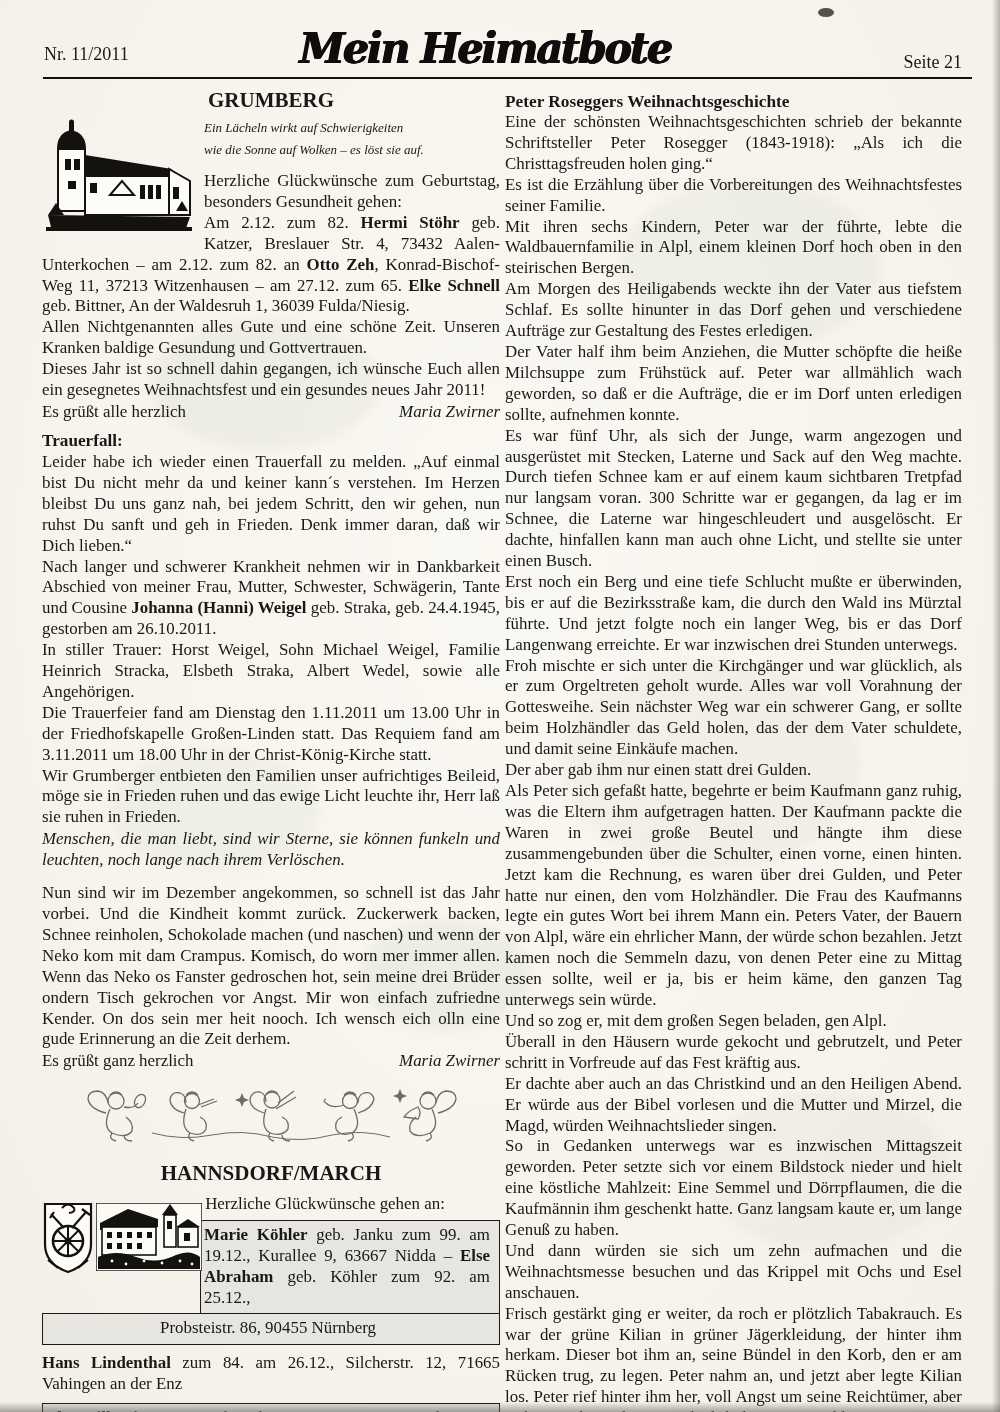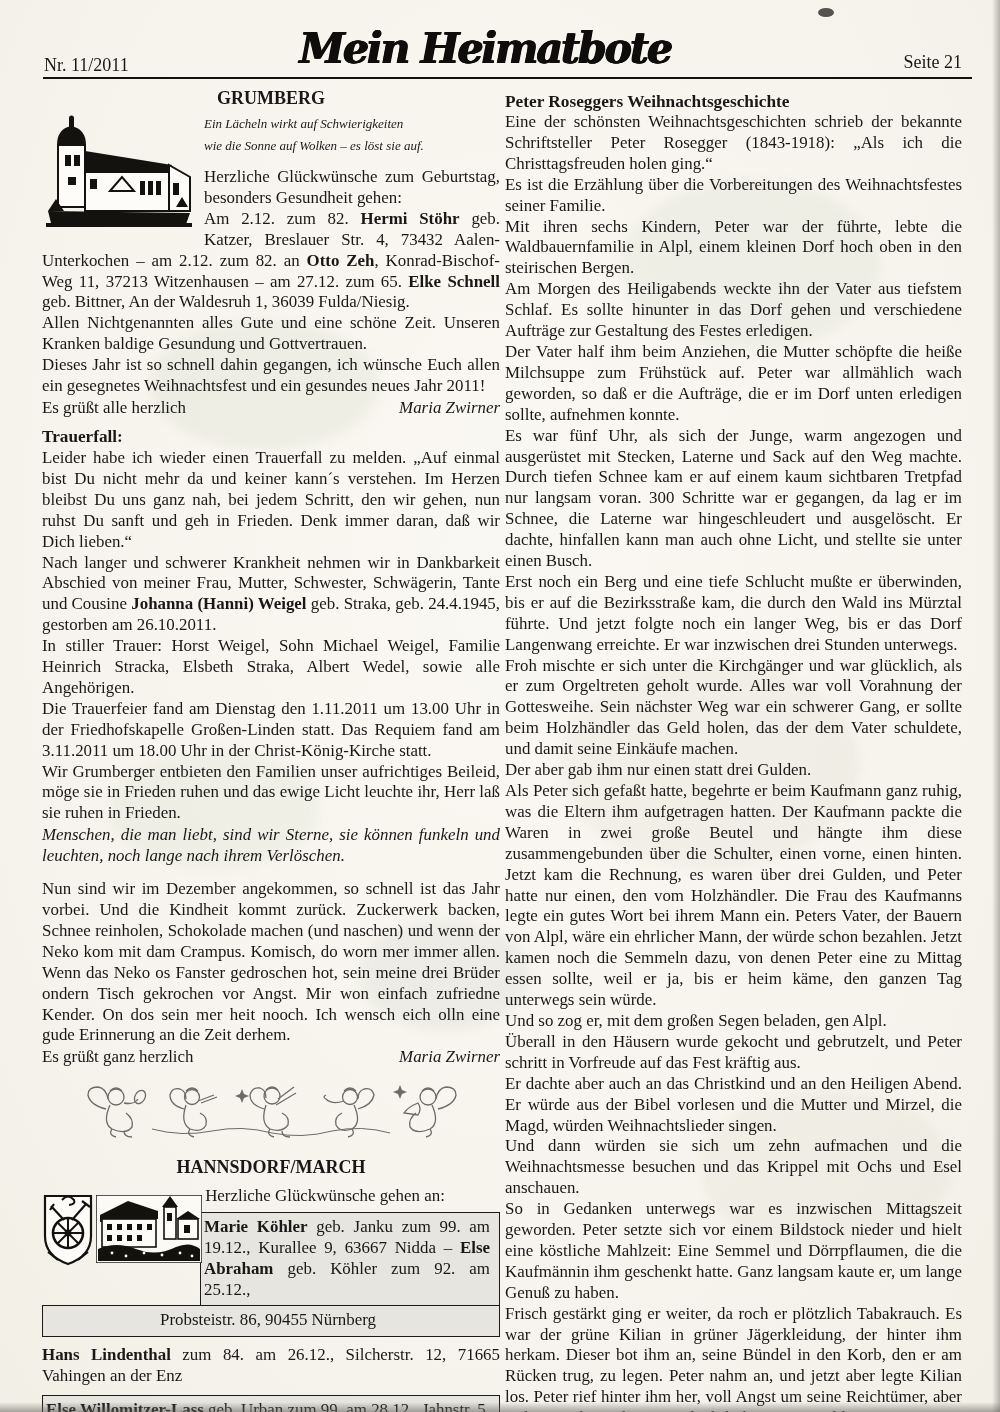--- a/index.html
+++ b/index.html
@@ -8,33 +8,33 @@
         background-image:radial-gradient(ellipse at 50% 40%, #faf8f2 0%, #f6f4ec 60%, #f1efe6 100%);
         color:#191817;font-family:"Liberation Serif","DejaVu Serif",serif;}
   .edge-r{position:absolute;right:0;top:0;bottom:0;width:8px;
           background:linear-gradient(90deg,rgba(0,0,0,0),rgba(105,103,97,.45));pointer-events:none;}
   .edge-b{position:absolute;left:0;right:0;bottom:0;height:10px;
           background:linear-gradient(180deg,rgba(0,0,0,0),rgba(100,98,92,.55));pointer-events:none;}
   .smudge{position:absolute;border-radius:50%;filter:blur(6px);pointer-events:none;}
   .inkmark{position:absolute;left:818px;top:8px;width:16px;height:9px;border-radius:50%;
            background:#3a3835;opacity:.85;filter:blur(.5px);}
   
-  .hdr-issue{position:absolute;left:44px;top:55px;font-size:18px;}
+  .hdr-issue{position:absolute;left:44px;top:44px;font-size:18px;}
   .hdr-page{position:absolute;right:38px;top:52px;font-size:18px;}
   .masthead{position:absolute;left:0;right:30px;top:24px;text-align:center;
             font-family:"DejaVu Serif",serif;font-weight:700;font-style:italic;font-size:41px;
             letter-spacing:-2px;color:#0e0d0c;
             text-shadow:1px 0 0 #0e0d0c,.5px .6px 0 #0e0d0c, -0.4px 0 0 #0e0d0c;
             transform:scaleY(1.04);}
   .hdr-rule{position:absolute;left:43px;right:28px;top:77px;border-top:2px solid #13110f;}
   
   .leftcol{position:absolute;left:42px;top:88px;width:458px;}
   .rightcol{position:absolute;left:505px;top:91px;width:457px;}
   .body-t{font-size:16.9px;line-height:20.9px;text-align:justify;}
-  .colhead{font-weight:bold;text-align:center;font-size:18px;margin:0 0 4px 0;}
+  .colhead{font-weight:bold;text-align:center;font-size:21px;margin:0 0 4px 0;}
   .ital{font-style:italic;}
   .b{font-weight:bold;}
   p.sp{margin:0;}
   .story-head{font-weight:bold;font-size:17.3px;line-height:21px;margin:0;}
   .sig{display:flex;justify-content:space-between;font-size:16.9px;line-height:21px;}
   .sig .name{font-style:italic;}
   .church-float{float:left;width:150px;height:122px;margin:2px 10px 2px 2px;}
   .motto{font-style:italic;font-size:13px;line-height:21.5px;margin-bottom:11px;text-align:left;}
   .trauer-head{font-weight:bold;font-size:17.2px;margin:9px 0 1px 0;}
   .gbox{background:#e6e5e0;border:1.6px solid #1c1a18;padding:4px 9px 5px 3px;}
@@ -245,21 +245,21 @@
         <p class="sp">Am Morgen des Heiligabends weckte ihn der Vater aus tiefstem Schlaf. Es sollte hinunter in das Dorf gehen und verschiedene Aufträge zur Gestaltung des Festes erledigen.</p>
         <p class="sp">Der Vater half ihm beim Anziehen, die Mutter schöpfte die heiße Milchsuppe zum Frühstück auf. Peter war allmählich wach geworden, so daß er die Aufträge, die er im Dorf unten erledigen sollte, aufnehmen konnte.</p>
         <p class="sp">Es war fünf Uhr, als sich der Junge, warm angezogen und ausgerüstet mit Stecken, Laterne und Sack auf den Weg machte. Durch tiefen Schnee kam er auf einem kaum sichtbaren Tretpfad nur langsam voran. 300 Schritte war er gegangen, da lag er im Schnee, die Laterne war hingeschleudert und ausgelöscht. Er dachte, hinfallen kann man auch ohne Licht, und stellte sie unter einen Busch.</p>
         <p class="sp">Erst noch ein Berg und eine tiefe Schlucht mußte er überwinden, bis er auf die Bezirksstraße kam, die durch den Wald ins Mürztal führte. Und jetzt folgte noch ein langer Weg, bis er das Dorf Langenwang erreichte. Er war inzwischen drei Stunden unterwegs.</p>
         <p class="sp">Froh mischte er sich unter die Kirchgänger und war glücklich, als er zum Orgeltreten geholt wurde. Alles war voll Vorahnung der Gottesweihe. Sein nächster Weg war ein schwerer Gang, er sollte beim Holzhändler das Geld holen, das der dem Vater schuldete, und damit seine Einkäufe machen.</p>
         <p class="sp">Der aber gab ihm nur einen statt drei Gulden.</p>
         <p class="sp">Als Peter sich gefaßt hatte, begehrte er beim Kaufmann ganz ruhig, was die Eltern ihm aufgetragen hatten. Der Kaufmann packte die Waren in zwei große Beutel und hängte ihm diese zusammengebunden über die Schulter, einen vorne, einen hinten. Jetzt kam die Rechnung, es waren über drei Gulden, und Peter hatte nur einen, den vom Holzhändler. Die Frau des Kaufmanns legte ein gutes Wort bei ihrem Mann ein. Peters Vater, der Bauern von Alpl, wäre ein ehrlicher Mann, der würde schon bezahlen. Jetzt kamen noch die Semmeln dazu, von denen Peter eine zu Mittag essen sollte, weil er ja, bis er heim käme, den ganzen Tag unterwegs sein würde.</p>
         <p class="sp">Und so zog er, mit dem großen Segen beladen, gen Alpl.</p>
         <p class="sp">Überall in den Häusern wurde gekocht und gebrutzelt, und Peter schritt in Vorfreude auf das Fest kräftig aus.</p>
         <p class="sp">Er dachte aber auch an das Christkind und an den Heiligen Abend. Er würde aus der Bibel vorlesen und die Mutter und Mirzel, die Magd, würden Weihnachtslieder singen.</p>
+        <p class="sp">So in Gedanken unterwegs war es inzwischen Mittagszeit geworden. Peter setzte sich vor einem Bildstock nieder und hielt eine köstliche Mahlzeit: Eine Semmel und Dörrpflaumen, die die Kaufmännin ihm geschenkt hatte. Ganz langsam kaute er, um lange Genuß zu haben.</p>
         <p class="sp">Und dann würden sie sich um zehn aufmachen und die Weihnachtsmesse besuchen und das Krippel mit Ochs und Esel anschauen.</p>
-        <p class="sp">So in Gedanken unterwegs war es inzwischen Mittagszeit geworden. Peter setzte sich vor einem Bildstock nieder und hielt eine köstliche Mahlzeit: Eine Semmel und Dörrpflaumen, die die Kaufmännin ihm geschenkt hatte. Ganz langsam kaute er, um lange Genuß zu haben.</p>
         <p class="sp">Frisch gestärkt ging er weiter, da roch er plötzlich Tabakrauch. Es war der grüne Kilian in grüner Jägerkleidung, der hinter ihm herkam. Dieser bot ihm an, seine Bündel in den Korb, den er am Rücken trug, zu legen. Peter nahm an, und jetzt aber legte Kilian los. Peter rief hinter ihm her, voll Angst um seine Reichtümer, aber er kam nicht nach. Zum Glück holte sie ein Schlittengespann ein, das mit zwei Ochsen des Weges daher schliff. Der Kutscher, der Grabler Hansel, hörte wie Peter schrie: „Hansel, Hansel, der Kilian hat meine Sachen im Korb, er soll sie dir geben!“ Da riß der Kilian die Bündel aus seinem Korb und schleuderte sie auf den Schlitten und dann war er auf und davon. Peter und Hansel setzten sich hübsch nebeneinander auf das Gefährt. Es war schon dunkel, als sie endlich nach Alpl kamen.</p>
       </div>
   </div>
 
   <div class="edge-r"></div>
   <div class="edge-b"></div>
 </div>
 
 </body></html>

